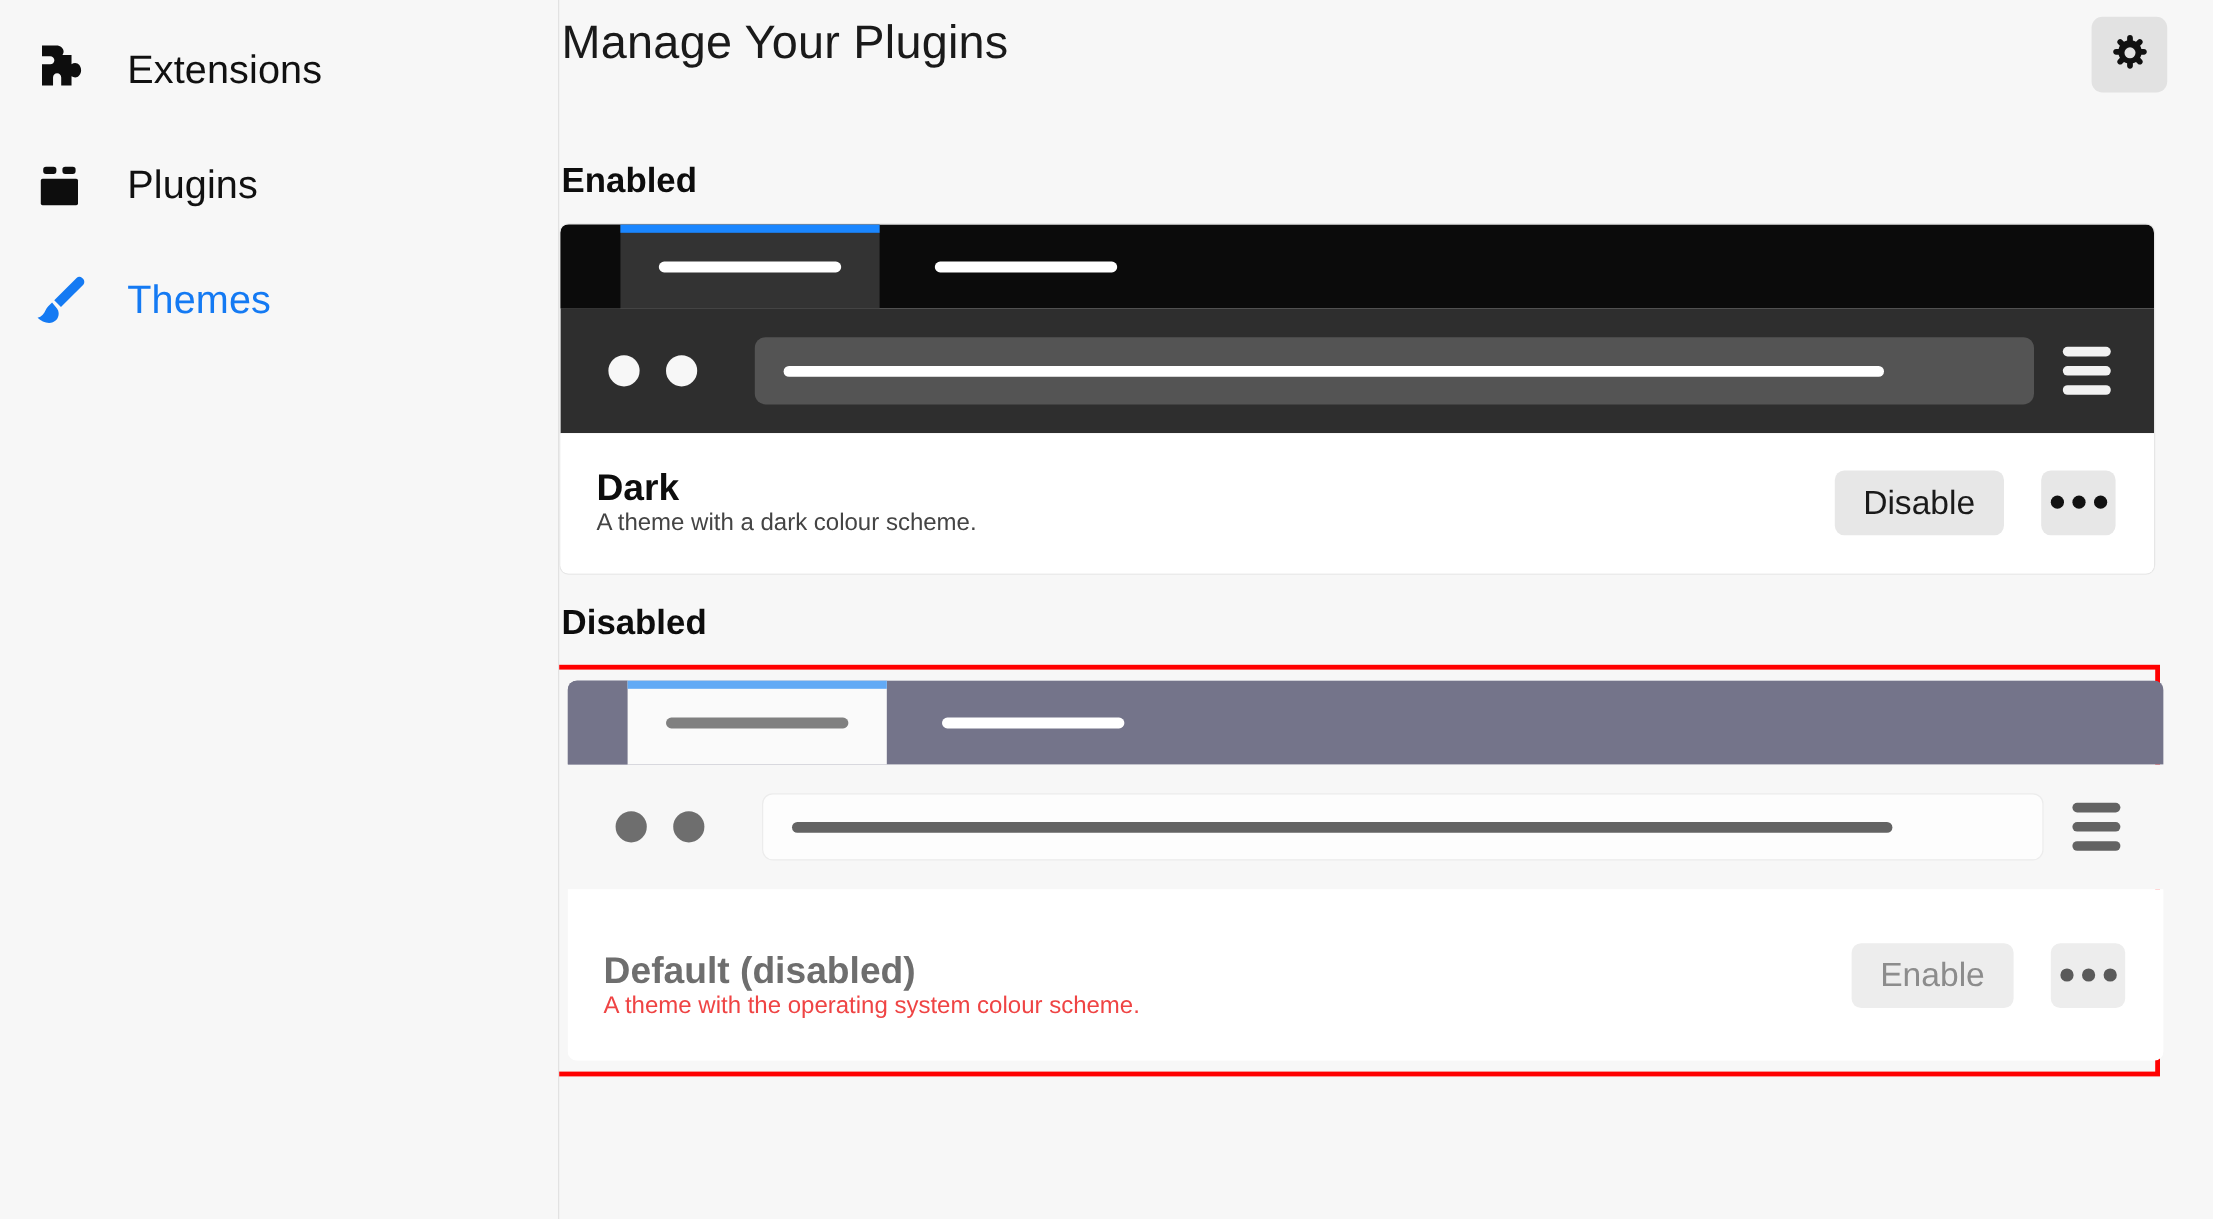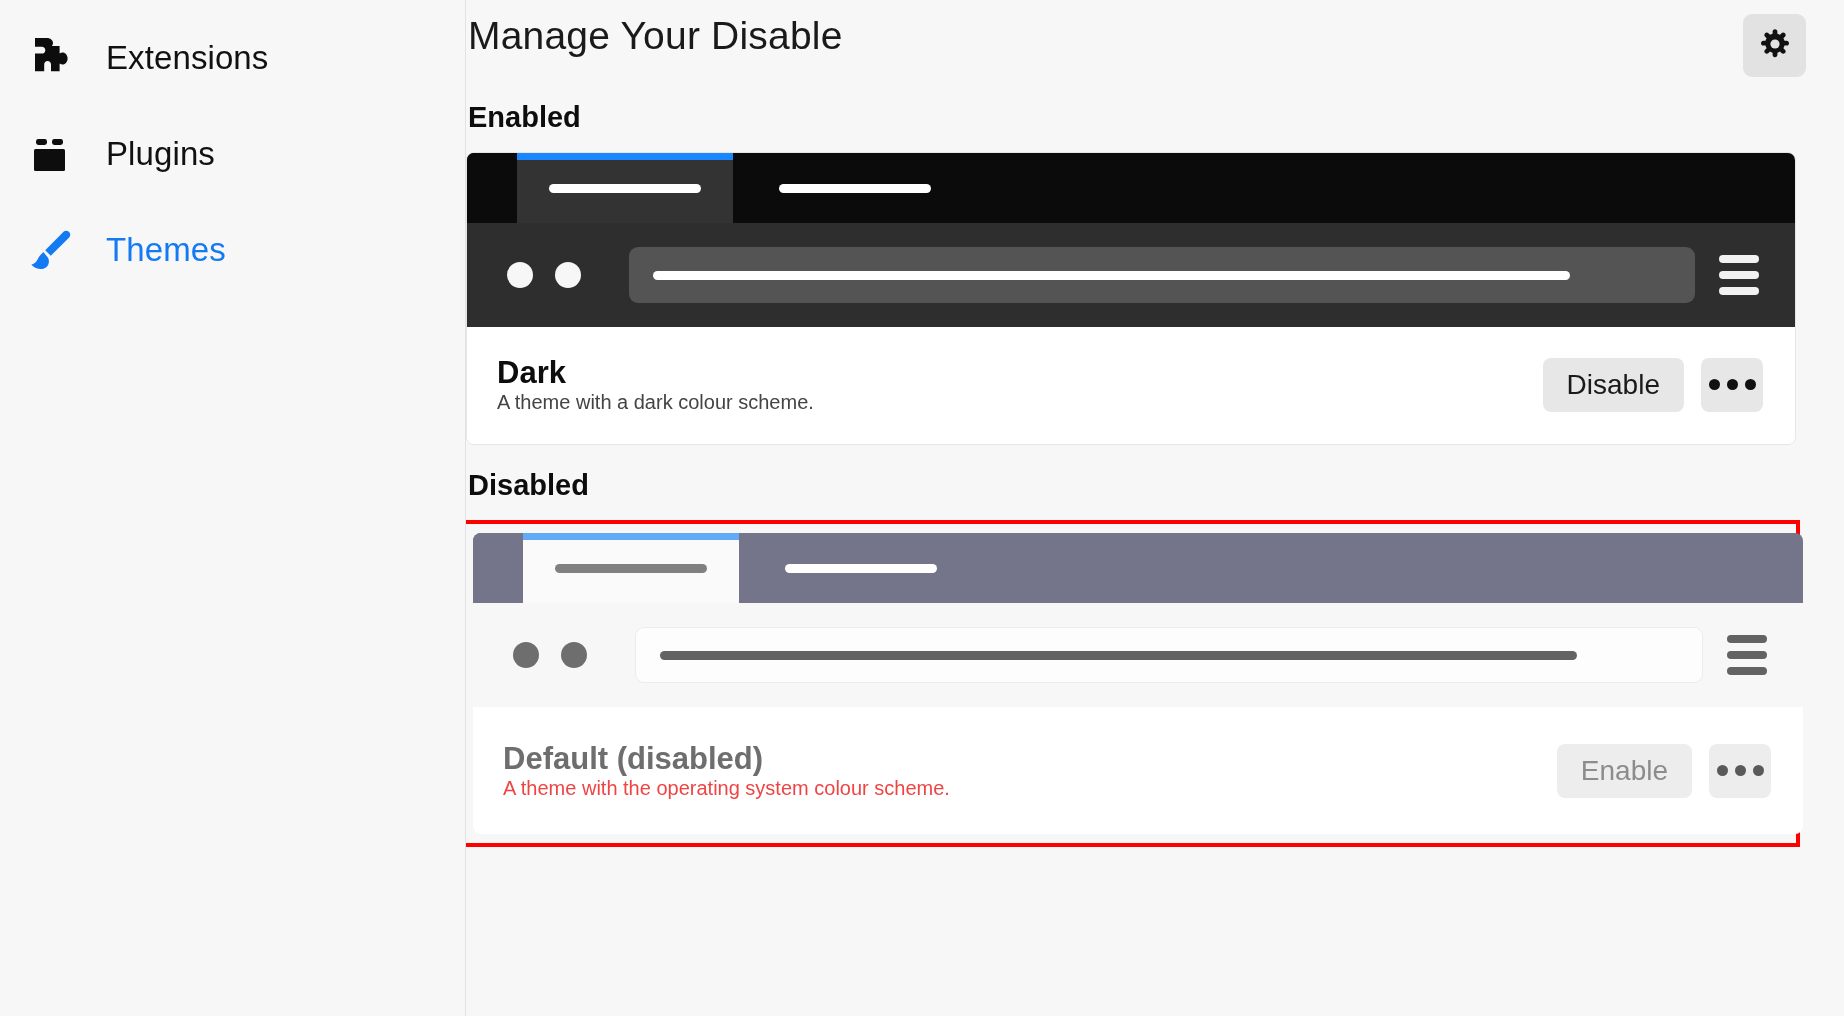--- a/index.html
+++ b/index.html
@@ -37,21 +37,21 @@
   .page-title { font-size: 39px; color: #1a1a1a; font-weight: 400; padding-left: 2px; letter-spacing: .2px; }
   .gear-btn {
     width: 63px; height: 63px; border-radius: 9px;
     background: #e2e2e2; border: none;
     display: flex; align-items: center; justify-content: center;
     cursor: pointer; flex: 0 0 63px; margin-right: -10px;
   }
 
   .section-title {
     font-size: 29px; font-weight: bold; color: #0d0d0d;
-    margin-top: 24px; margin-bottom: 18px; padding-left: 2px;
+    margin-top: 58px; margin-bottom: 18px; padding-left: 2px;
   }
   .section-title.second { margin-top: 24px; }
 
   
   .theme-card {
     border-radius: 8px; overflow: hidden;
     background: #ffffff;
     border: 1px solid #e6e6e6;
     width: 1330px;
   }
@@ -88,24 +88,24 @@
 
   
   .card-info {
     display: flex; align-items: center; justify-content: space-between;
     padding: 28px 32px 30px 30px; background: #fff;
   }
   .card-wrap.highlighted .card-info { background: #fff; padding: 34px 32px 34px 30px; }
   .info-text { display: flex; flex-direction: column; }
   .theme-name { font-size: 31px; font-weight: bold; color: #0d0d0d; }
   .theme-desc { font-size: 20px; color: #444; }
-  .card-wrap.highlighted .theme-name { color: #6e6e6e; }
+  .card-wrap.highlighted .theme-name { color: #6e6e6e; margin-top: 16px; }
   .card-wrap.highlighted .theme-desc { color: #ef4444; }
 
-  .info-actions { display: flex; align-items: center; gap: 17px; }
+  .info-actions { display: flex; align-items: center; gap: 31px; }
   .btn {
     background: #e7e7e7; border: none; border-radius: 8px;
     font-size: 28px; color: #1a1a1a;
     padding: 0 24px; height: 54px;
     font-family: "Liberation Sans", sans-serif;
     cursor: pointer; display: flex; align-items: center; justify-content: center;
   }
   .btn.muted { color: #8c8c8c; background: #ededed; }
   .btn-dots {
     background: #e7e7e7; border: none; border-radius: 8px;
@@ -152,21 +152,21 @@
         </svg>
       </span>
       <span class="nav-label">Themes</span>
     </div>
 
   </nav>
 
   <main class="main">
 
     <div class="main-header">
-      <h1 class="page-title">Manage Your Disable</h1>
+      <h1 class="page-title">Manage Your Plugins</h1>
       <button class="gear-btn">
         <span>
           <svg width="38" height="38" viewBox="0 0 38 38">
             <path d="M19 4.2 c-1.5 0-2.4 1-2.4 2.4 v2.1 a10.5 10.5 0 0 0-2.6 1.1 L12.5 8.3 c-1-1-2.4-1-3.4 0 -1 1-1 2.4 0 3.4 l1.5 1.5 a10.5 10.5 0 0 0-1.1 2.6 H7.4 c-1.4 0-2.4.9-2.4 2.4 0 1.5 1 2.4 2.4 2.4 h2.1 a10.5 10.5 0 0 0 1.1 2.6 l-1.5 1.5 c-1 1-1 2.4 0 3.4 1 1 2.4 1 3.4 0 l1.5-1.5 a10.5 10.5 0 0 0 2.6 1.1 v2.1 c0 1.4.9 2.4 2.4 2.4 1.5 0 2.4-1 2.4-2.4 v-2.1 a10.5 10.5 0 0 0 2.6-1.1 l1.5 1.5 c1 1 2.4 1 3.4 0 1-1 1-2.4 0-3.4 l-1.5-1.5 a10.5 10.5 0 0 0 1.1-2.6 h2.1 c1.4 0 2.4-.9 2.4-2.4 0-1.5-1-2.4-2.4-2.4 h-2.1 a10.5 10.5 0 0 0-1.1-2.6 l1.5-1.5 c1-1 1-2.4 0-3.4 -1-1-2.4-1-3.4 0 l-1.5 1.5 a10.5 10.5 0 0 0-2.6-1.1 V6.6 c0-1.4-.9-2.4-2.4-2.4 Z" fill="#111"></path>
             <circle cx="19" cy="19" r="4.6" fill="#e2e2e2"></circle>
           </svg>
         </span>
       </button>
     </div>
 

